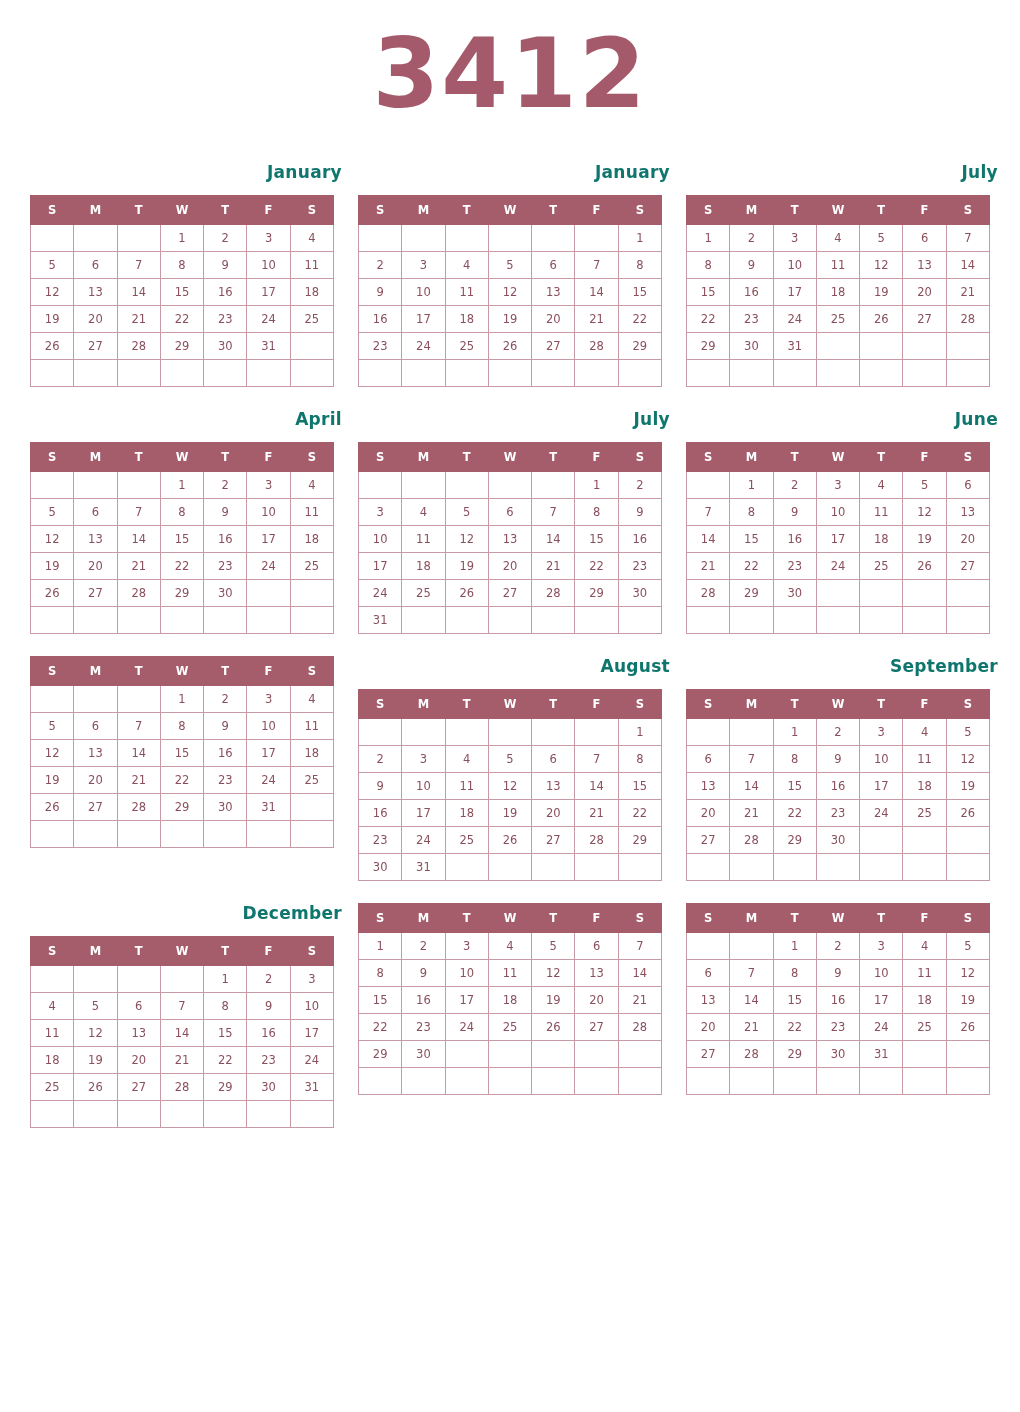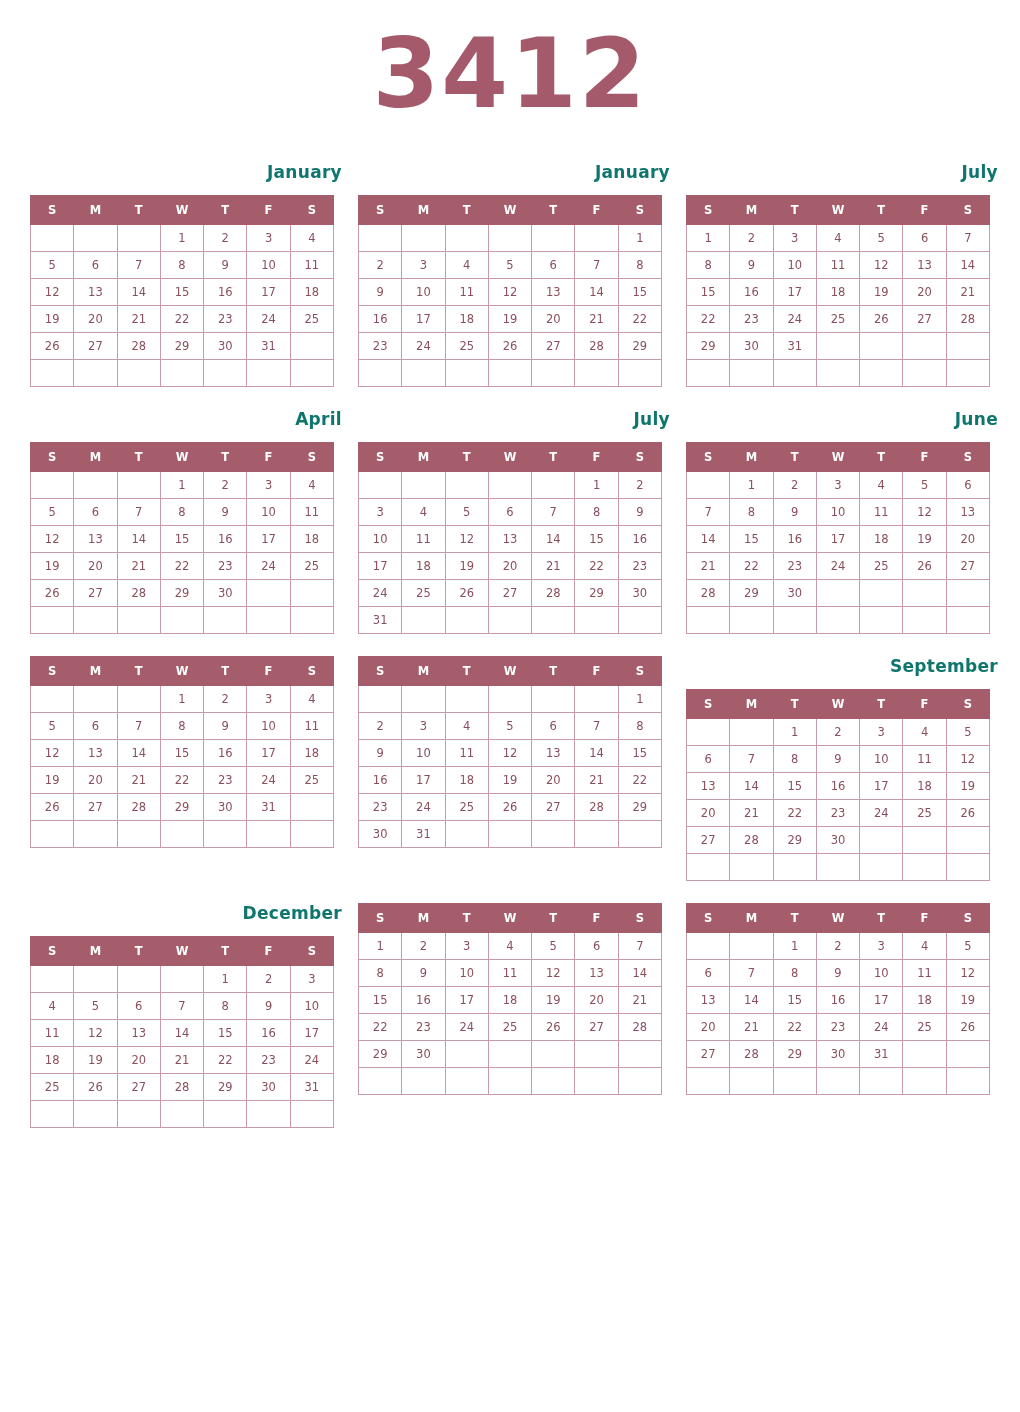--- a/index.html
+++ b/index.html
@@ -580,20 +580,21 @@
               <td></td>
               <td></td>
               <td></td>
               <td></td>
               <td></td>
             </tr>
           </tbody>
         </table>
       </div>
       <div class="month">
+        <div class="month-name">August</div>
         <table class="cal">
           <thead>
             <tr>
               <th>S</th>
               <th>M</th>
               <th>T</th>
               <th>W</th>
               <th>T</th>
               <th>F</th>
               <th>S</th>

